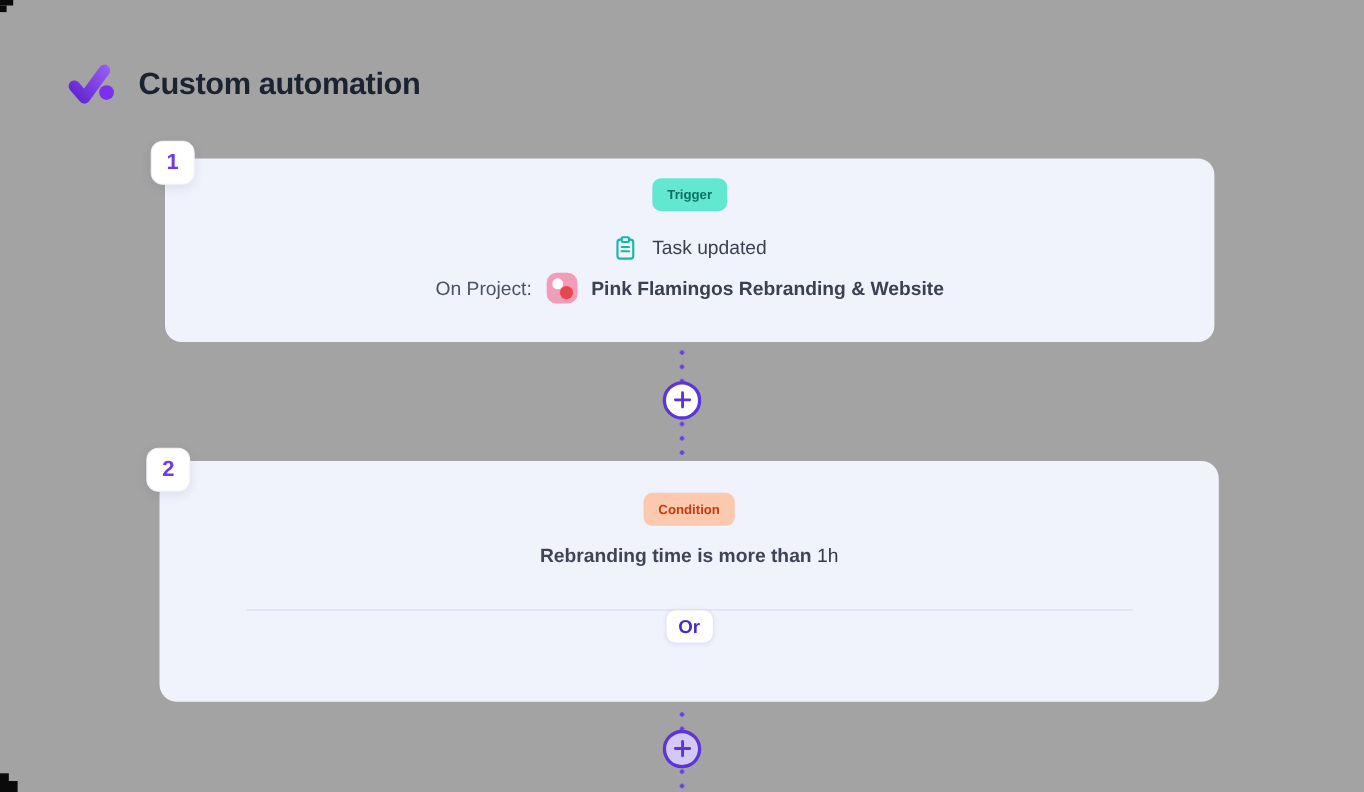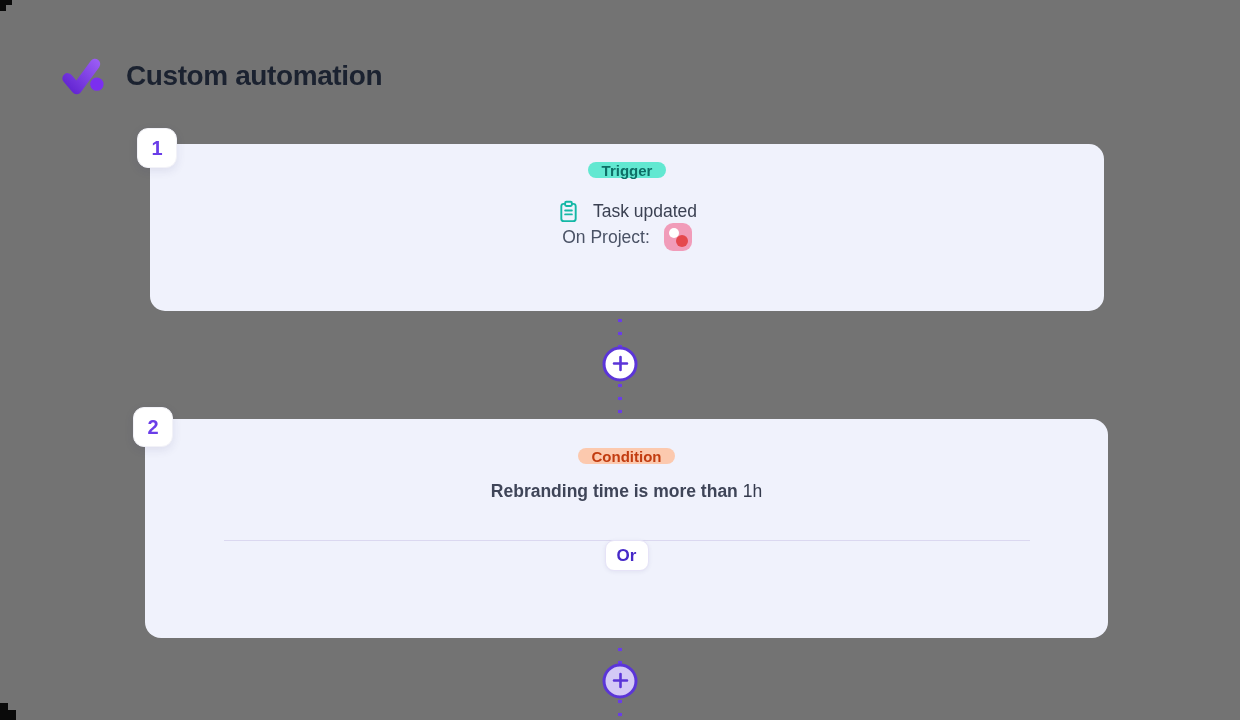--- a/index.html
+++ b/index.html
@@ -5,21 +5,21 @@
   * { margin: 0; padding: 0; box-sizing: border-box; }
   html, body { background: #ffffff; }
   body {
     font-family: "Liberation Sans", "DejaVu Sans", sans-serif;
     -webkit-font-smoothing: antialiased;
   }
   .page {
     position: relative;
     width: 1240px;
     height: 720px;
-    background: #737373;
+    background: #a3a3a3;
     overflow: hidden;
     padding-left: 44px;
   }
 
   
   .corner-mark { position: absolute; left: 0; }
   .corner-mark div { position: absolute; background: #0a0a0a; }
   .cm-tl { top: 0; }
   .cm-tl .r1 { left: 0; top: 0; width: 12px; height: 5px; }
   .cm-tl .r2 { left: 0; top: 5px; width: 6px; height: 6px; }
@@ -62,44 +62,44 @@
     box-shadow: 0 3px 10px rgba(50, 50, 110, 0.10);
     display: flex; align-items: center; justify-content: center;
     font-size: 20px; font-weight: 700;
     color: var(--accent-purple, #6a3de8);
     z-index: 3;
   }
   .step-number-1 { left: 137px; top: 128px; }
   .step-number-2 { left: 133px; top: 407px; }
 
   .chip {
-    height: 16px;
+    height: 30px;
     padding: 0 14px;
     border-radius: 8px;
     display: flex; align-items: center; justify-content: center;
-    font-size: 15px; font-weight: 700;
+    font-size: 12px; font-weight: 700;
   }
   .chip-trigger {
     margin-top: 18px;
     background: var(--trigger-badge-bg, #62e8d1);
     color: var(--trigger-badge-text, #0e6f66);
   }
   .chip-condition {
     margin-top: 29px;
     background: var(--condition-badge-bg, #fcc9ae);
     color: var(--condition-badge-text, #c23c10);
   }
 
   .event-row {
     margin-top: 22px;
     display: flex; align-items: center; gap: 13px;
     font-size: 17.5px; font-weight: 400; color: #3b4152;
   }
   .project-row {
-    margin-top: 0;
+    margin-top: 11px;
     display: flex; align-items: center; gap: 10px;
     font-size: 17.5px; color: #4a5265;
   }
   .project-row .project-name { font-weight: 700; color: #3b4152; margin-left: 2px; }
   .project-icon {
     position: relative;
     width: 28px; height: 28px;
     border-radius: 9px;
     background: var(--project-icon-pink, #f19cb9);
     margin-left: 4px;
@@ -216,20 +216,21 @@
         </svg>
       </span>
       <span>Task updated</span>
     </div>
     <div class="project-row">
       <span>On Project:</span>
       <span class="project-icon">
         <span class="dot-white"></span>
           <span class="dot-red"></span>
       </span>
+      <span class="project-name">Pink Flamingos Rebranding &amp; Website</span>
     </div>
   </div>
 
   <div class="connector connector-1">
     <div class="add-button">
       <span style="display:flex;">
         <svg width="18" height="18" viewBox="0 0 18 18" fill="none">
           <path d="M9 2.5v13M2.5 9h13" stroke="#5b35d8" stroke-width="2.6" stroke-linecap="round"></path>
         </svg>
       </span>

